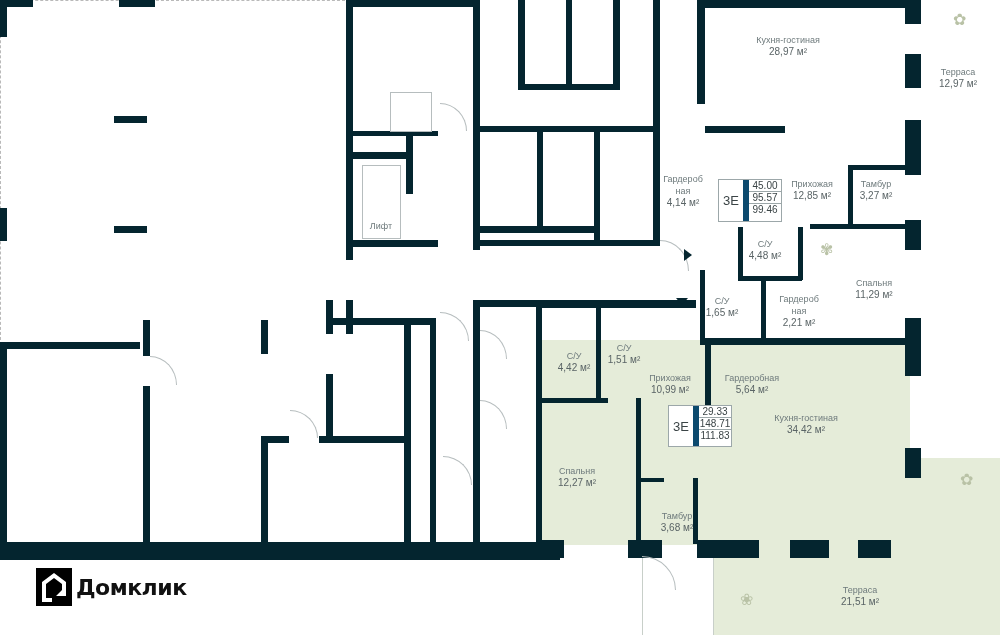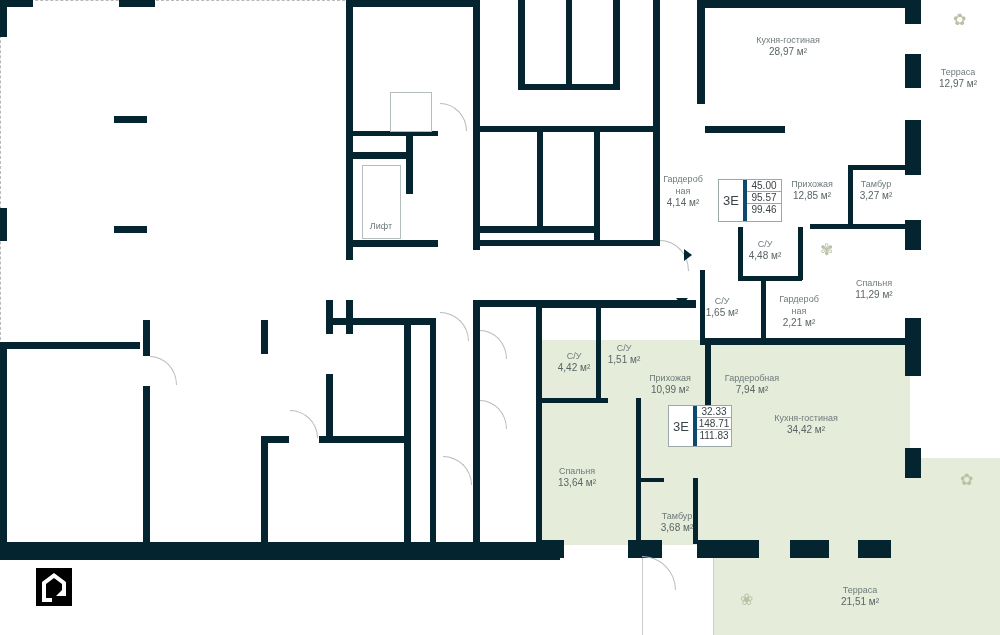--- a/index.html
+++ b/index.html
@@ -4,21 +4,21 @@
 <style>
   html,body{margin:0;padding:0;background:#ffffff;}
   body{width:1000px;height:635px;position:relative;overflow:hidden;font-family:"Liberation Sans",sans-serif;}
   .plan{position:absolute;left:0;top:0;width:1000px;height:635px;}
   .w{position:absolute;background:#04252f;}
   .zone{position:absolute;}
   .green{background:#e5ecd9;}
   .lbl{position:absolute;text-align:center;color:#6e7a7c;font-size:9px;line-height:12px;white-space:nowrap;transform:translateX(-50%);}
   .lbl .a{display:block;font-size:10px;color:#5a6466;}
   .badge{position:absolute;border:1px solid #9ca7a9;background:#ffffff;display:flex;font-size:10px;color:#3b4446;}
-  .badge .t{display:flex;align-items:center;justify-content:center;font-size:13px;border-right:4px solid #0c4a6e;}
+  .badge .t{display:flex;align-items:center;justify-content:center;font-size:13px;border-right:6px solid #0c4a6e;}
   .badge .vals{display:flex;flex-direction:column;}
   .badge .vals span{display:block;text-align:center;border-bottom:1px solid #9ca7a9;}
   .badge .vals span:last-child{border-bottom:none;}
   .door{position:absolute;border:1px solid #b6bdbe;border-left:none;border-bottom:none;border-radius:0 100% 0 0;}
   .thin{position:absolute;border:1px solid #b6bdbe;}
   .dash{position:absolute;border-top:1px dashed #b9b9b9;}
   .dashv{position:absolute;border-left:1px dashed #b9b9b9;}
   .logo{position:absolute;left:36px;top:568px;display:flex;align-items:center;gap:4px;}
   .logo-text{font-family:"DejaVu Sans",sans-serif;font-weight:bold;font-size:22px;color:#111;letter-spacing:-0.5px;}
   .arrow{position:absolute;width:0;height:0;}
@@ -149,34 +149,35 @@
     <div class="vals" style="flex:1;">
       <span>45.00</span>
       <span>95.57</span>
       <span>99.46</span>
     </div>
   </div>
 
   <div class="lbl" style="left:574px;top:350px;"><span>С/У</span><span class="a">4,42 м²</span></div>
   <div class="lbl" style="left:624px;top:342px;"><span>С/У</span><span class="a">1,51 м²</span></div>
   <div class="lbl" style="left:670px;top:372px;"><span>Прихожая</span><span class="a">10,99 м²</span></div>
-  <div class="lbl" style="left:752px;top:372px;"><span>Гардеробная</span><span class="a">7,94 м²</span></div>
+  <div class="lbl" style="left:752px;top:372px;"><span>Гардеробная</span><span class="a">5,64 м²</span></div>
   <div class="lbl" style="left:806px;top:412px;"><span>Кухня-гостиная</span><span class="a">34,42 м²</span></div>
-  <div class="lbl" style="left:577px;top:465px;"><span>Спальня</span><span class="a">13,64 м²</span></div>
+  <div class="lbl" style="left:577px;top:465px;"><span>Спальня</span><span class="a">12,27 м²</span></div>
   <div class="lbl" style="left:677px;top:510px;"><span>Тамбур</span><span class="a">3,68 м²</span></div>
   <div class="lbl" style="left:860px;top:584px;"><span>Терраса</span><span class="a">21,51 м²</span></div>
 
   <div class="badge" style="left:668px;top:405px;width:62px;height:40px;">
     <div class="t" style="width:24px;">3E</div>
     <div class="vals" style="flex:1;">
-      <span>32.33</span>
+      <span>29.33</span>
       <span>148.71</span>
       <span>111.83</span>
     </div>
   </div>
 </div>
 
 <div class="logo">
   <svg width="36" height="38" viewBox="0 0 36 38">
     <rect x="0" y="0" width="36" height="38" fill="#000"></rect>
     <path d="M6 14 L18 5 L30 14 L30 28 L20 28 L26 22 L26 16 L18 10 L10 16 L10 30 L16 30 L16 34 L6 34 Z" fill="#fff"></path>
   </svg>
+  <span class="logo-text">Домклик</span>
 </div>
 
 </body></html>

